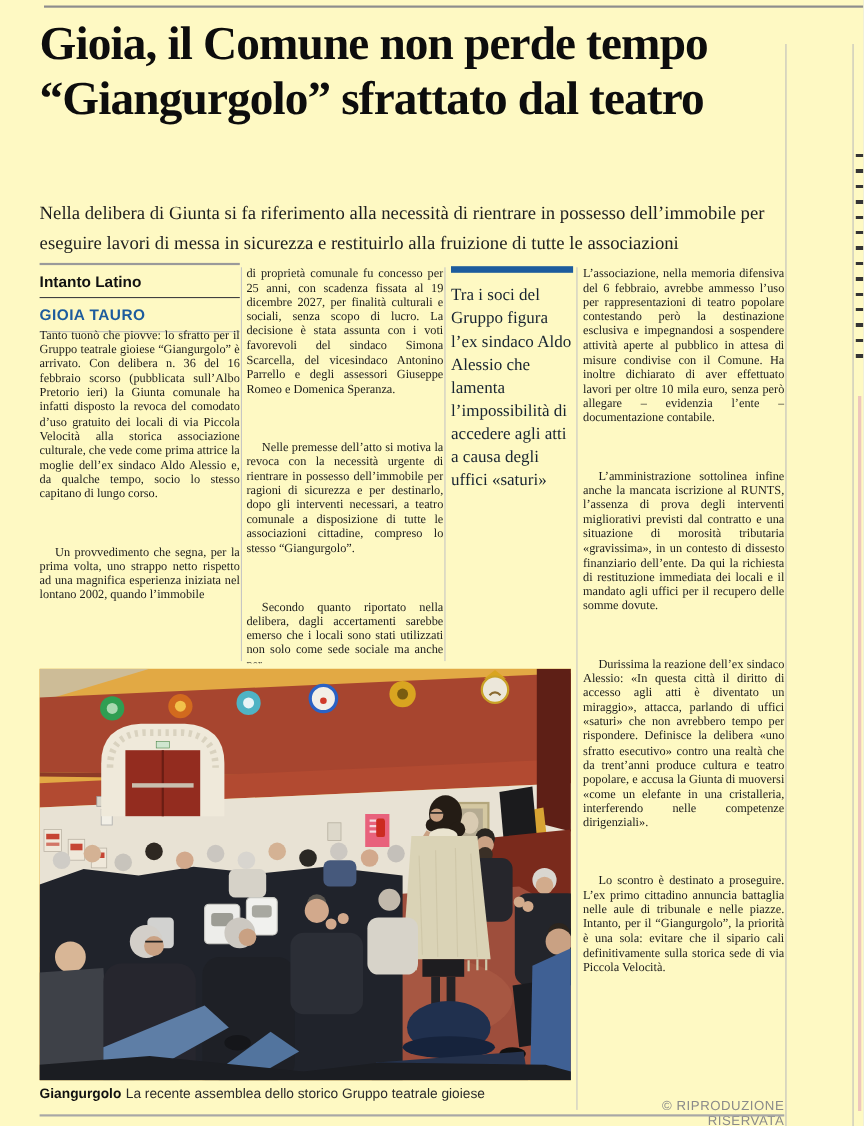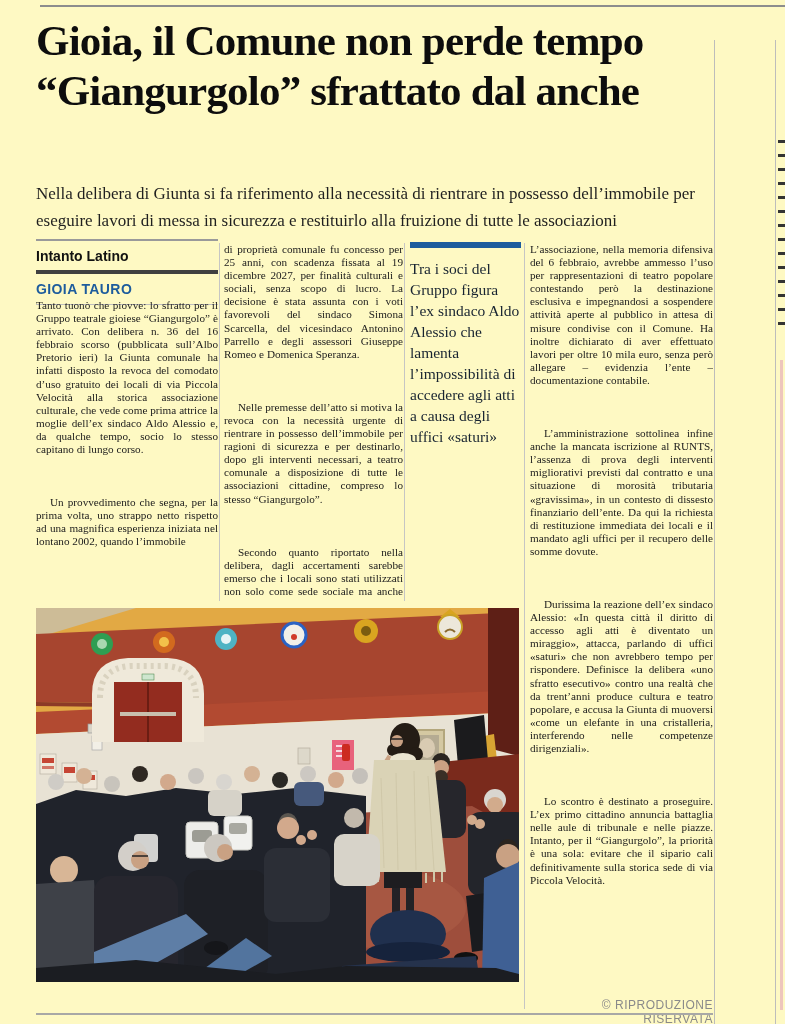--- a/index.html
+++ b/index.html
@@ -7,21 +7,21 @@
         font-family:"Liberation Sans",sans-serif;color:#1c1c1c;}
   .abs{position:absolute;}
   .top-rule{left:40px;top:5px;width:745px;height:2px;background:#8d8d8d;}
   .headline{left:36px;top:16px;width:700px;font-family:"Liberation Serif",serif;
             font-weight:700;font-size:43px;line-height:50px;letter-spacing:-0.8px;color:#0d0d0d;}
   .headline div{white-space:nowrap;}
   .subhead{left:36px;top:180px;width:678px;font-family:"Liberation Serif",serif;
            font-size:17px;line-height:27px;color:#1f1f1f;}
   .byline{left:36px;top:239px;width:182px;}
   .author{border-top:2px solid #9a9a9a;padding:7px 0 6px;font-size:14px;font-weight:700;color:#111;}
-  .dateline{border-top:4px solid #404040;border-bottom:1px solid #bdbdbd;padding:7px 0 7px;
+  .dateline{border-top:1px solid #404040;border-bottom:1px solid #bdbdbd;padding:7px 0 7px;
             font-size:14px;font-weight:700;letter-spacing:.4px;color:#1d5c9d;}
   .bodycol{font-family:Liberation Serif, serif;font-size:11.2px;line-height:13.1px;
            text-align:justify;color:#1b1b1b;overflow:hidden;}
   .bodycol p{margin:0;}
   .bodycol p + p{text-indent:14px;margin-top:40px;}
   .col1{left:36px;top:299px;width:182px;height:288px;}
   .col2{left:224px;top:243px;width:179px;height:360px;}
   .col4{left:530px;top:243px;width:183px;height:752px;}
   .pullquote{left:410px;top:242px;width:111px;}
   .pq-bar{height:6px;background:#1d5c9d;margin-bottom:10px;}
@@ -46,21 +46,21 @@
 </style>
 </head>
 <body>
 
 <div class="page">
 
   <div class="abs top-rule"></div>
 
   <h1 class="abs headline" style="margin:0;">
     <div>Gioia, il Comune non perde tempo</div>
-    <div>“Giangurgolo” sfrattato dal anche</div>
+    <div>“Giangurgolo” sfrattato dal teatro</div>
   </h1>
 
   <p class="abs subhead" style="margin:0;">Nella delibera di Giunta si fa riferimento alla necessità di rientrare in possesso dell’immobile per eseguire lavori di messa in sicurezza e restituirlo alla fruizione di tutte le associazioni</p>
 
   <div class="abs byline">
     <div class="author">Intanto Latino</div>
     <div class="dateline">GIOIA TAURO</div>
   </div>
 
   <div class="abs bodycol col1">
@@ -251,18 +251,21 @@
           <ellipse cx="372" cy="344" rx="42" ry="10" fill="#16233c"></ellipse>
         <polygon points="306,358 440,348 444,374 302,374" fill="#25324c"></polygon>
         <circle cx="472" cy="241" r="10" fill="#2c251e"></circle>
           <circle cx="472" cy="248" r="12" fill="#c9a183"></circle>
         <polygon points="446,374 448,270 483,254 483,374" fill="#3f6094"></polygon>
         <polygon points="0,360 100,352 240,366 310,358 460,360 483,366 483,374 0,374" fill="#1b1d22"></polygon>
       </g>
     </svg>
   </figure>
 
+  <figcaption class="abs caption">
+    <b>Giangurgolo</b><span>La recente assemblea dello storico Gruppo teatrale gioiese</span>
+  </figcaption>
 
   <div class="abs bottom-rule"></div>
   <div class="abs edge-frag"></div>
   <div class="abs edge-pink"></div>
 
 </div>
 
 </body></html>

